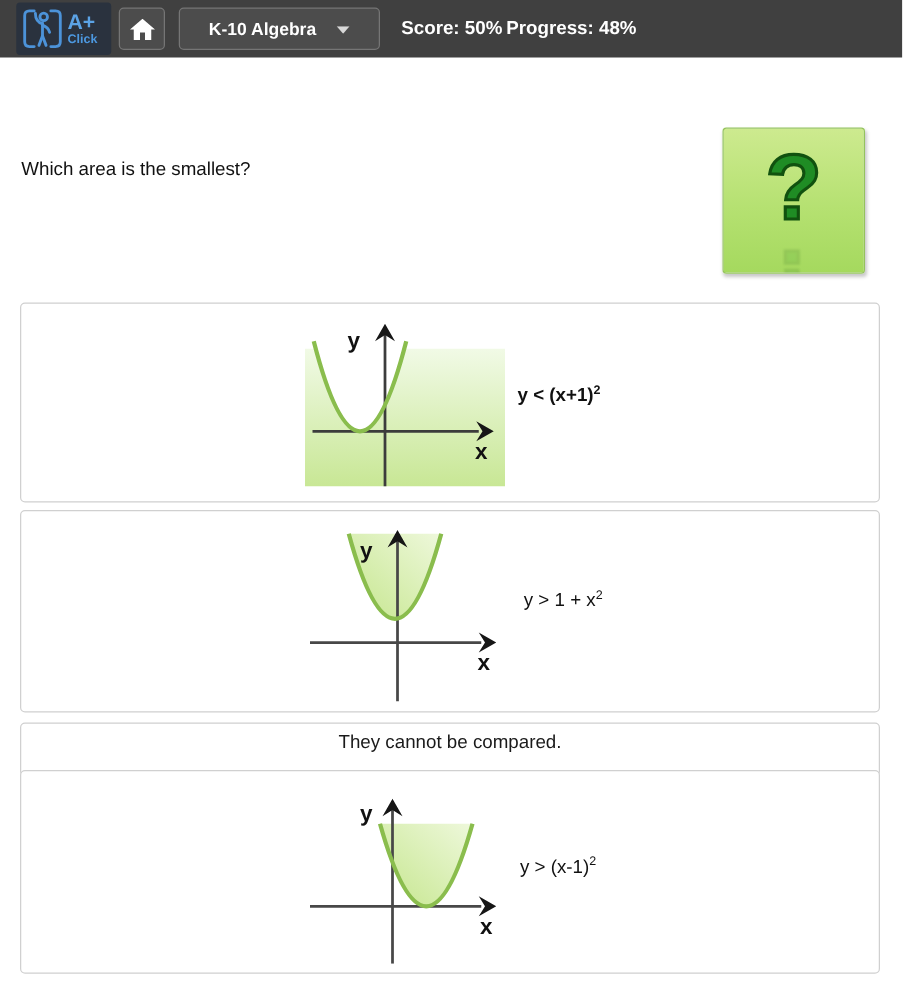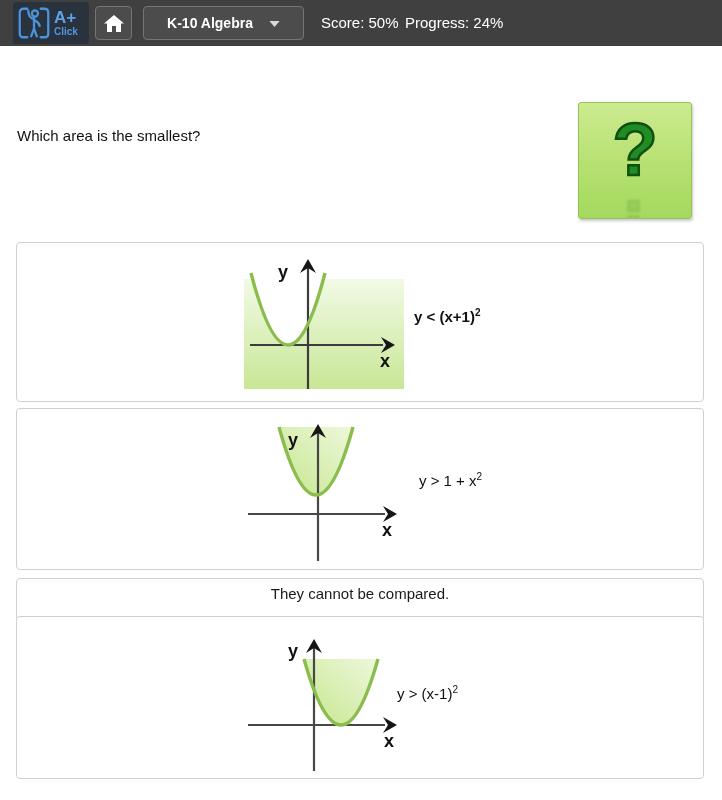--- a/index.html
+++ b/index.html
@@ -14,21 +14,21 @@
   .logo-text{display:flex;flex-direction:column;line-height:1;margin-left:1px;}
   .brand-top{color:#5ba3e6;font-weight:bold;font-size:17px;}
   .brand-bottom{color:#4c98e0;font-weight:bold;font-size:10px;margin-top:1px;}
   .hbtn{position:absolute;top:6px;height:34px;background:#4c4c4c;border:1px solid #757575;
         border-radius:4px;display:flex;align-items:center;justify-content:center;
         cursor:pointer;box-sizing:border-box;padding:2px;}
   .home{left:95px;width:37px;}
   .dropdown{left:143px;width:161px;color:#fff;font-weight:bold;font-size:14px;}
   .dropdown .caret{margin-left:16px;margin-top:2px;}
   .hdr-text{position:absolute;top:0;height:46px;line-height:46px;color:#fff;
-            font-weight:normal;font-size:15px;}
+            font-weight:bold;font-size:15px;}
   .score{left:321px;}
   .progress{left:405px;}
 
   
   .question{position:absolute;left:17px;top:99px;font-size:15px;color:#111;margin-top:28px;}
   .qmark{position:absolute;left:578px;top:102px;width:112px;height:115px;border-radius:3px;
          background:linear-gradient(180deg,#cdea8f 0%,#b5e171 55%,#a5d95e 100%);
          border:1px solid #94c35c;box-shadow:1px 2px 3px rgba(0,0,0,.22);overflow:hidden;}
   .qm,.qm-reflection{position:absolute;left:0;width:100%;text-align:center;
          font-weight:bold;font-size:74px;line-height:74px;color:#1f8c24;
@@ -43,21 +43,21 @@
   .opt2{top:408px;height:162px;}
   .opt3{top:578px;height:43px;line-height:30px;text-align:center;font-size:15px;color:#1a1a1a;}
   .opt4{top:616px;height:163px;}
   .graph{position:absolute;}
   .g1{left:225px;top:13px;}
   .g2{left:229px;top:12px;}
   .g4{left:229px;top:19px;}
   .formula{position:absolute;font-size:15px;color:#111;}
   .f1{left:397px;top:64px;font-weight:bold;}
   .f2{left:402px;top:62px;}
-  .f4{left:380px;top:67px;}
+  .f4{left:399px;top:67px;}
   .formula sup{font-size:10px;}
   .axis-label{font-family:"Liberation Sans",sans-serif;font-weight:bold;font-size:18px;fill:#111;}
 </style>
 </head>
 <body>
 
 <div class="page">
 
   <div class="header">
     <a class="logo">
@@ -86,21 +86,21 @@
     </button>
 
     <button class="hbtn dropdown">
       <span>K-10 Algebra</span>
       <svg class="caret" width="11" height="6" viewBox="0 0 12 7">
         <polygon points="0,0 12,0 6,7" fill="#d8d8d8"></polygon>
       </svg>
     </button>
 
     <span class="hdr-text score">Score: 50%</span>
-    <span class="hdr-text progress">Progress: 24%</span>
+    <span class="hdr-text progress">Progress: 48%</span>
   </div>
 
   <div class="question">Which area is the smallest?</div>
 
   <div class="qmark">
     <span class="qm">?</span>
     <span class="qm-reflection">?</span>
   </div>
 
   <div class="option opt1">

